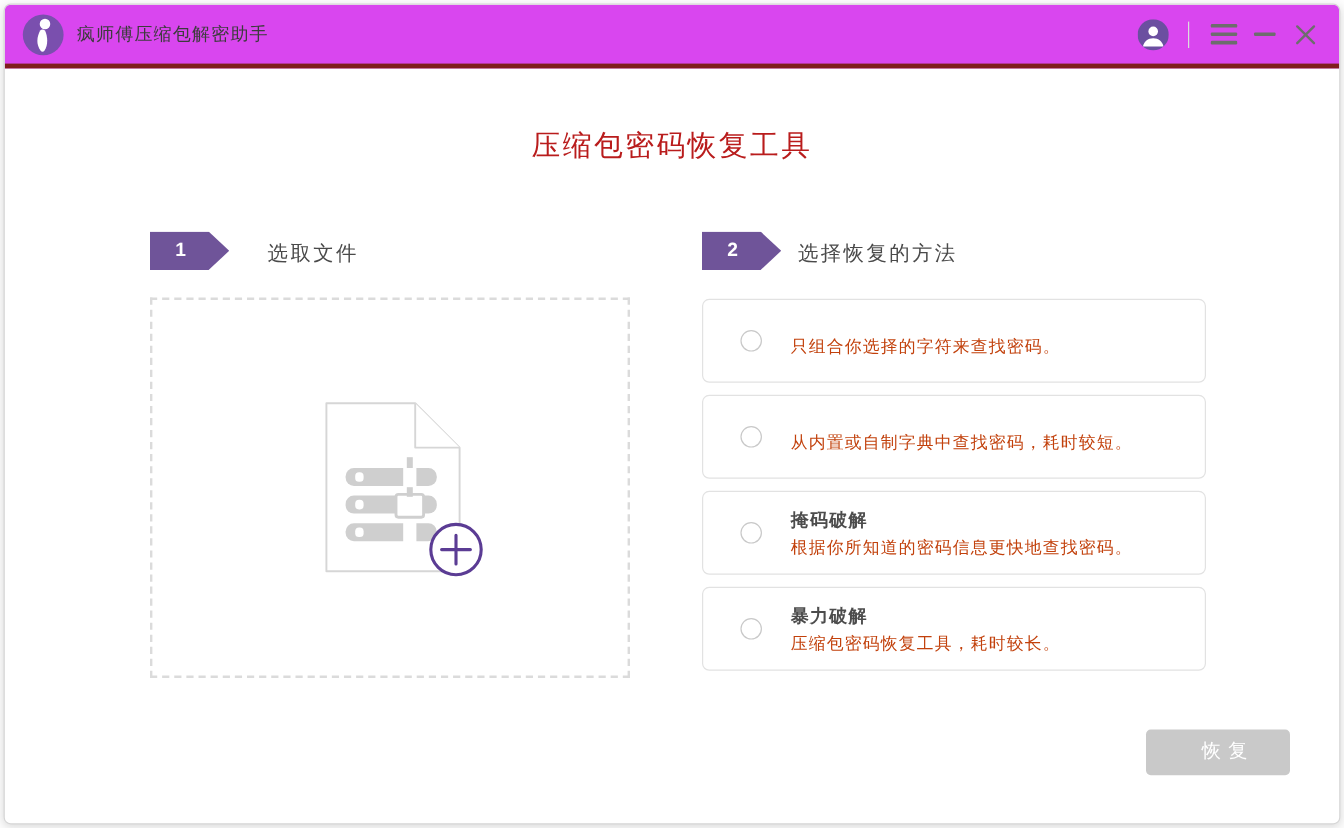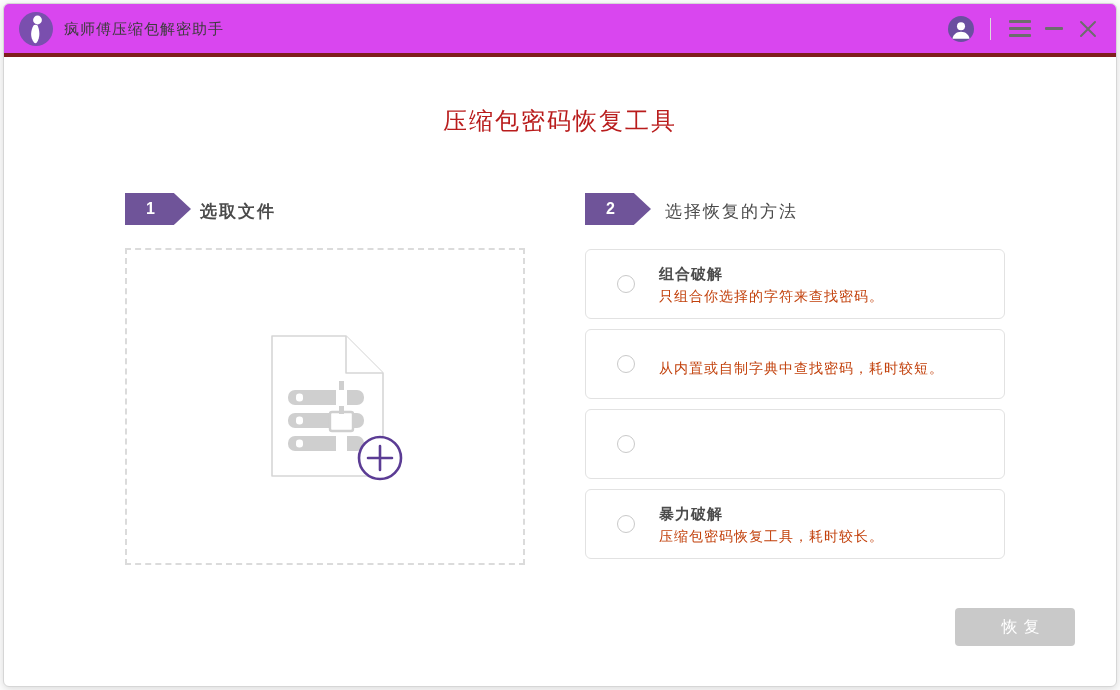--- a/index.html
+++ b/index.html
@@ -44,21 +44,21 @@
     clip-path:polygon(0 0,74% 0,100% 50%,74% 100%,0 100%);
     color:#fff;font-weight:bold;font-size:16px;
     display:flex;align-items:center;justify-content:center;
     padding-right:15px;box-sizing:border-box;
   }
   .badge-1{left:121px;}
   .badge-2{left:581px;}
   .step-label{
     position:absolute;top:196px;font-size:17px;color:#4a4a4a;letter-spacing:2px;
   }
-  .label-1{left:196px;font-weight:bold;}
+  .label-1{left:219px;}
   .label-2{left:661px;}
   .dropzone{
     position:absolute;left:121px;top:244px;width:400px;height:317px;
     border:2px dashed #dbdbdb;box-sizing:border-box;cursor:pointer;background:#fff;
   }
   .file-art{position:absolute;left:143px;top:84px;width:135px;height:150px;}
   .method-card{
     position:absolute;left:581px;width:420px;height:70px;
     border:1px solid #e2e2e2;border-radius:6px;box-sizing:border-box;
     display:flex;align-items:center;background:#fff;cursor:pointer;
@@ -153,36 +153,39 @@
     </svg>
     <svg style="position:absolute;left:229px;top:184px;width:48px;height:48px;" viewBox="0 0 48 48">
       <circle cx="24" cy="24" r="21" fill="#ffffff" stroke="#5b3c94" stroke-width="2.6"></circle>
       <path d="M12 24 H36 M24 12 V36" stroke="#5b3c94" stroke-width="2.6" stroke-linecap="round" fill="none"></path>
     </svg>
   </div>
 
   <div class="method-card card-0">
     <div class="radio"></div>
     <div class="card-text">
-      <div class="card-title-row">
-        <span class="card-title">组合破解</span>
-      </div>
       <div class="card-desc">只组合你选择的字符来查找密码。</div>
     </div>
   </div>
 
   <div class="method-card card-1">
     <div class="radio"></div>
     <div class="card-text">
       <div class="card-desc">从内置或自制字典中查找密码，耗时较短。</div>
     </div>
   </div>
 
   <div class="method-card card-2">
     <div class="radio"></div>
+    <div class="card-text">
+      <div class="card-title-row">
+        <span class="card-title">掩码破解</span>
+      </div>
+      <div class="card-desc">根据你所知道的密码信息更快地查找密码。</div>
+    </div>
   </div>
 
   <div class="method-card card-3">
     <div class="radio"></div>
     <div class="card-text">
       <div class="card-title-row">
         <span class="card-title">暴力破解</span>
       </div>
       <div class="card-desc">压缩包密码恢复工具，耗时较长。</div>
     </div>

